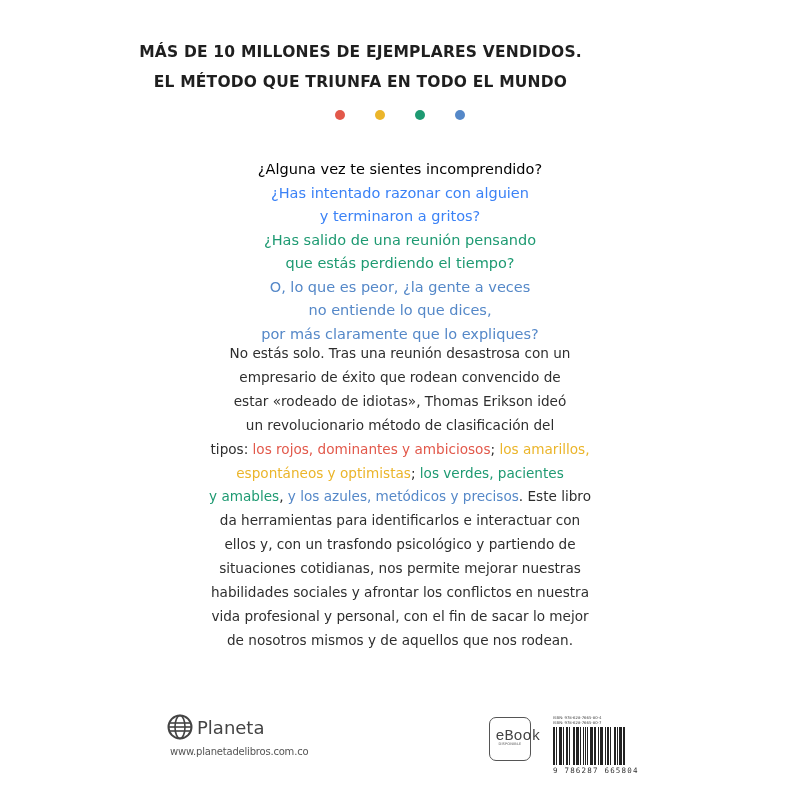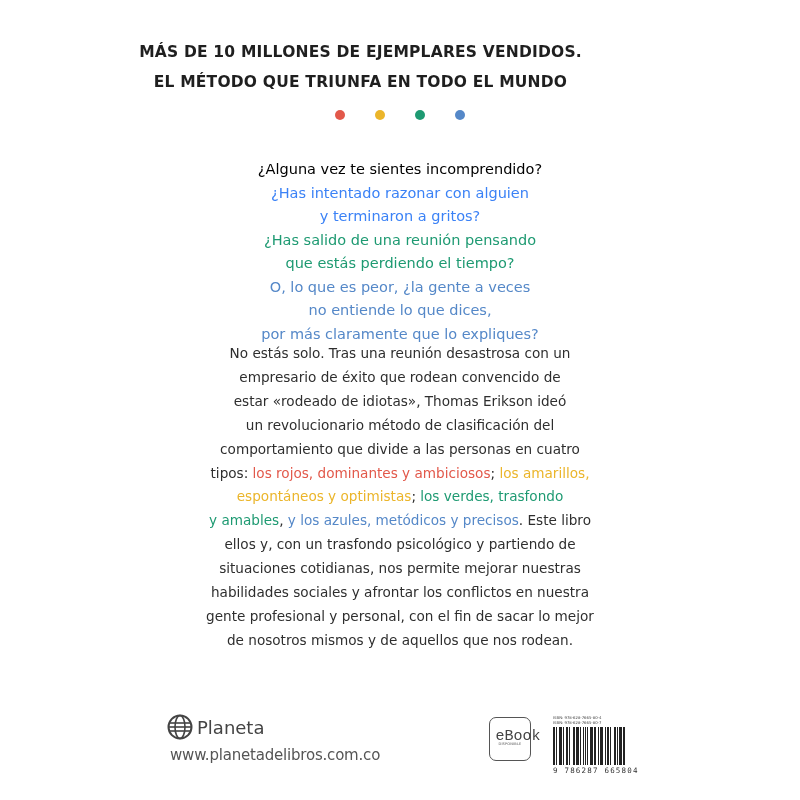--- a/index.html
+++ b/index.html
@@ -24,21 +24,21 @@
     .body-text { position: absolute; top: 342px; left: 190px; width: 420px; text-align: center; font-family: "DejaVu Sans", sans-serif; font-size: 13.6px; line-height: 23.9px; color: #2e2e2e; }
     .body-text .line { display: block; white-space: nowrap; }
     .c-red { color: #e2584a; }
     .c-yellow { color: #ebb52a; }
     .c-green { color: #1e9a72; }
     .c-blue { color: #5588c8; }
 
     .publisher { position: absolute; top: 714px; left: 167px; display: flex; align-items: center; gap: 4px; }
     .planeta-logo { width: 26px; height: 26px; }
     .planeta-name { font-family: "DejaVu Sans", sans-serif; font-size: 18px; color: #444; font-weight: 500; }
-    .publisher-url { position: absolute; top: 746px; left: 170px; font-family: "DejaVu Sans", sans-serif; font-size: 15px; color: #555; letter-spacing: -0.2px; }
+    .publisher-url { position: absolute; top: 746px; left: 170px; font-family: "DejaVu Sans", sans-serif; font-size: 10px; color: #555; letter-spacing: -0.2px; }
 
     .ebook-badge { position: absolute; top: 717px; left: 489px; width: 42px; height: 44px; border: 1.5px solid #555; border-radius: 7px; display: flex; flex-direction: column; align-items: center; justify-content: center; }
     .ebook-label { font-family: Liberation Mono, monospace; font-size: 15px; color: #444; line-height: 10px; margin-left: 16px; }
     .ebook-sub { font-family: "DejaVu Sans", sans-serif; font-size: 3.5px; color: #555; line-height: 5px; letter-spacing: 0.2px; }
 
     .barcode-area { position: absolute; top: 715px; left: 553px; width: 86px; }
     .isbn-line { display: block; font-family: "DejaVu Sans", sans-serif; font-size: 3.8px; color: #444; line-height: 5px; white-space: nowrap; }
     .bars { display: flex; height: 38px; margin-top: 2px; align-items: stretch; }
     .bar { display: block; height: 100%; }
     .barcode-number { display: block; font-family: "DejaVu Sans Mono", monospace; font-size: 7.5px; color: #333; letter-spacing: 1.2px; margin-top: 1px; white-space: nowrap; }
@@ -69,28 +69,28 @@
     <span class="q q-blue">O, lo que es peor, ¿la gente a veces</span>
     <span class="q q-blue">no entiende lo que dices,</span>
     <span class="q q-blue">por más claramente que lo expliques?</span>
   </div>
 
   <div class="body-text">
     <span class="line">No estás solo. Tras una reunión desastrosa con un</span>
     <span class="line">empresario de éxito que rodean convencido de</span>
     <span class="line">estar «rodeado de idiotas», Thomas Erikson ideó</span>
     <span class="line">un revolucionario método de clasificación del</span>
-    <span class="line">comportamiento que divide a las personas en cuatro</span>
     <span class="line"><span>tipos: </span><span class="c-red">los rojos, dominantes y ambiciosos</span><span>; </span><span class="c-yellow">los amarillos,</span></span>
-    <span class="line"><span class="c-yellow">espontáneos y optimistas</span><span>; </span><span class="c-green">los verdes, trasfondo</span></span>
+    <span class="line"><span class="c-yellow">espontáneos y optimistas</span><span>; </span><span class="c-green">los verdes, pacientes</span></span>
     <span class="line"><span class="c-green">y amables</span><span>, </span><span class="c-blue">y los azules, metódicos y precisos</span><span>. Este libro</span></span>
+    <span class="line">da herramientas para identificarlos e interactuar con</span>
     <span class="line">ellos y, con un trasfondo psicológico y partiendo de</span>
     <span class="line">situaciones cotidianas, nos permite mejorar nuestras</span>
     <span class="line">habilidades sociales y afrontar los conflictos en nuestra</span>
-    <span class="line">gente profesional y personal, con el fin de sacar lo mejor</span>
+    <span class="line">vida profesional y personal, con el fin de sacar lo mejor</span>
     <span class="line">de nosotros mismos y de aquellos que nos rodean.</span>
   </div>
 
   <div class="publisher">
     <svg class="planeta-logo" viewBox="0 0 26 26">
       <circle cx="13" cy="13" r="11.5" fill="none" stroke="#444" stroke-width="2"></circle>
       <ellipse cx="13" cy="13" rx="5" ry="11.5" fill="none" stroke="#444" stroke-width="1.6"></ellipse>
       <line x1="2" y1="9" x2="24" y2="9" stroke="#444" stroke-width="1.6"></line>
       <line x1="1.5" y1="13" x2="24.5" y2="13" stroke="#444" stroke-width="1.6"></line>
       <line x1="2" y1="17" x2="24" y2="17" stroke="#444" stroke-width="1.6"></line>

